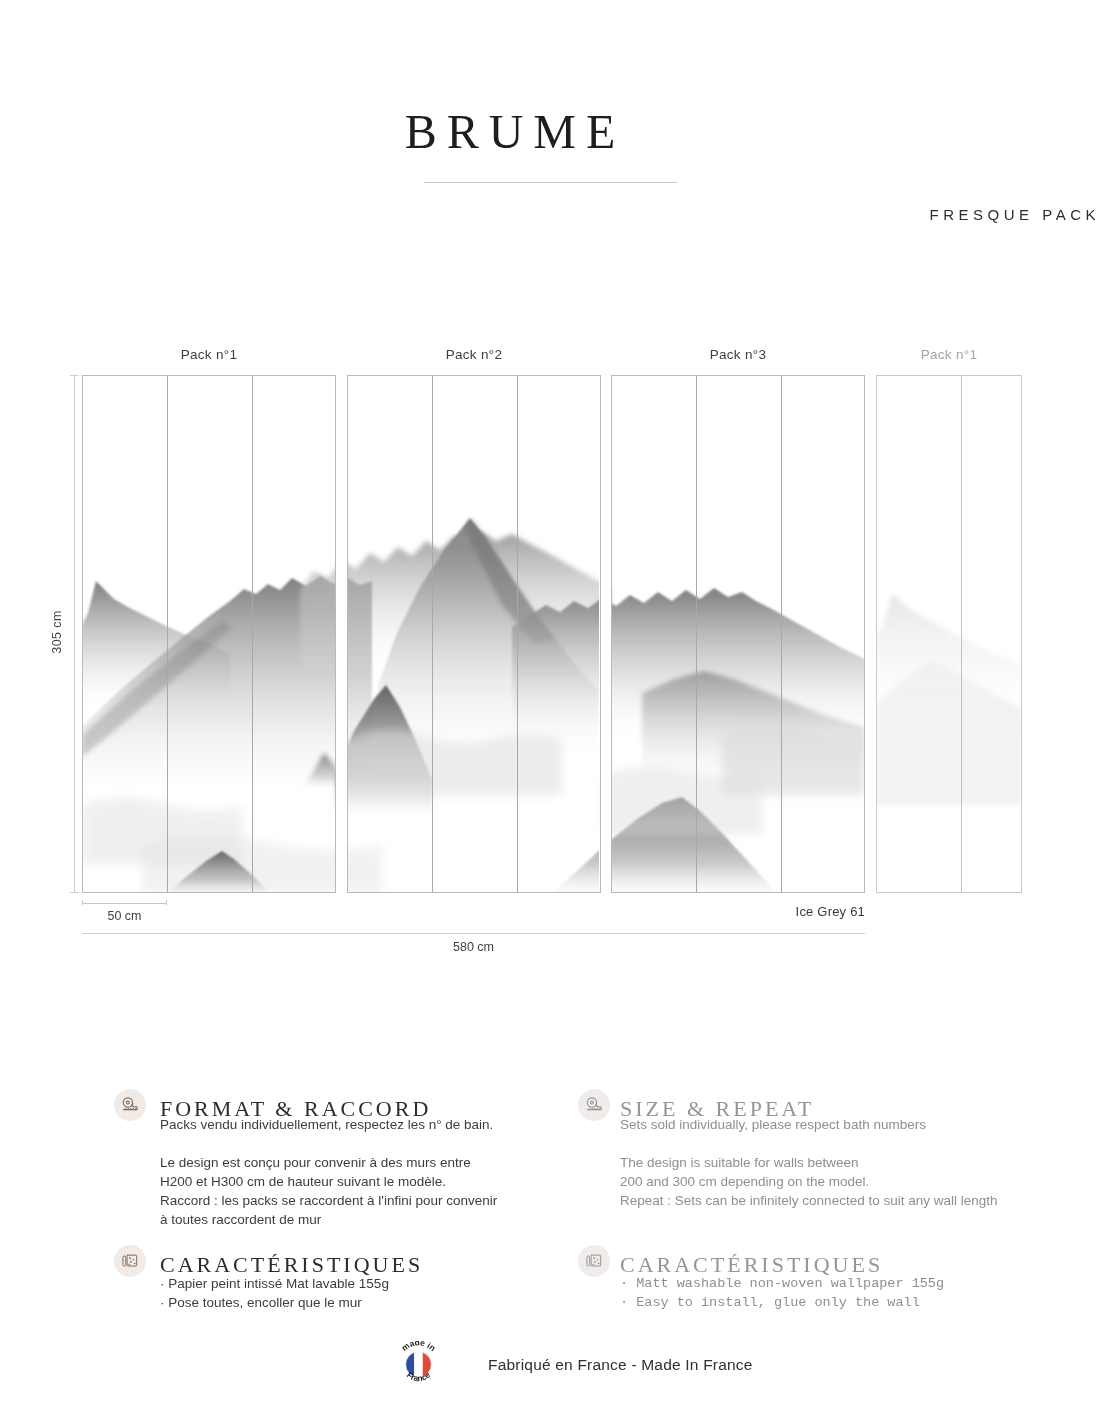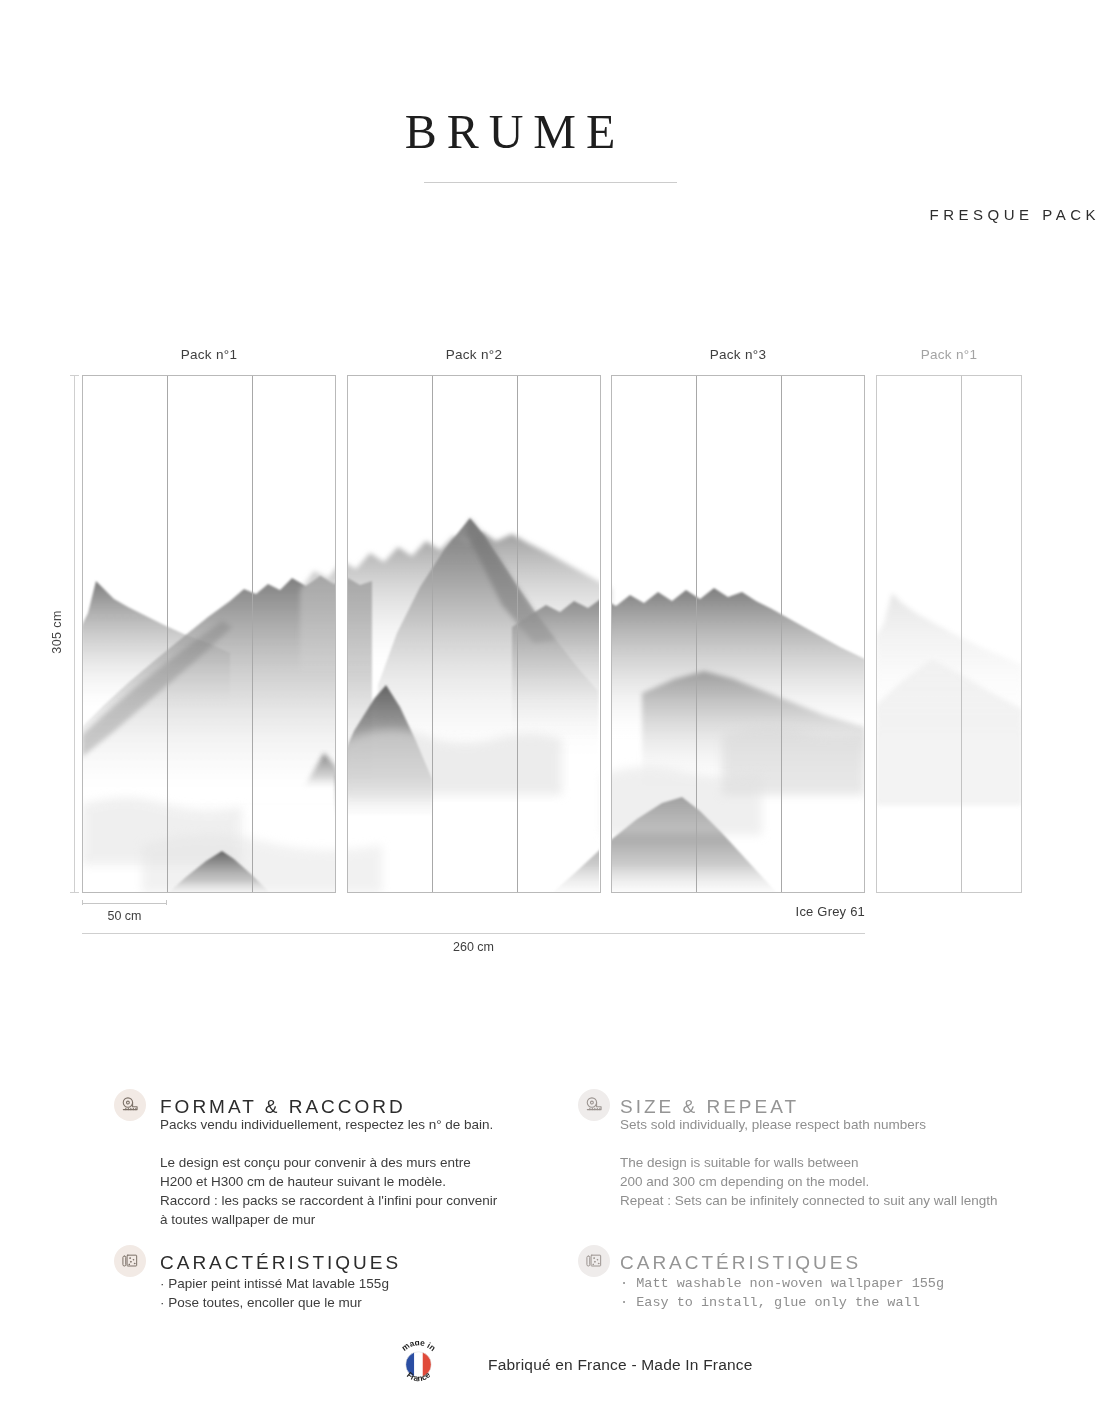--- a/index.html
+++ b/index.html
@@ -44,21 +44,21 @@
   .label-ice{left:690px;top:904px;width:175px;text-align:right;font-size:13px;color:#3a3a3a;letter-spacing:.2px;}
   .line-450{left:82px;top:933px;width:783px;height:1px;background:#cfcfcf;}
   .label-450{left:82px;top:940px;width:783px;text-align:center;font-size:12.5px;color:#3f3f3f;}
 
   
   .icon-circle{
     position:absolute;width:32px;height:32px;border-radius:50%;
     background:#f2eae5;display:flex;align-items:center;justify-content:center;
   }
   .icon-circle.grey{background:#efeceb;}
-  .sec-heading{position:absolute;font-size:19px;letter-spacing:3px;color:#2c2c2c;white-space:nowrap;}
+  .sec-heading{position:absolute;font-size:22px;letter-spacing:3px;color:#2c2c2c;white-space:nowrap;font-family:Liberation Serif, serif;}
   .sec-heading.muted{color:#959595;}
   .sec-intro{position:absolute;font-size:13.5px;color:#3d3d3d;white-space:nowrap;}
   .sec-intro.muted{color:#8f8f8f;}
   .sec-body{position:absolute;font-size:13.5px;line-height:19px;color:#3d3d3d;white-space:nowrap;}
   .sec-body.muted{color:#8f8f8f;}
   .bullet-line::before{content:"· ";}
 
   
   .footer-badge{left:395px;top:1341px;width:47px;height:47px;}
   .footer-text{left:452px;top:1356px;font-size:15.5px;color:#2f2f2f;letter-spacing:.2px;margin-left:36px;}
@@ -165,37 +165,37 @@
 <div class="abs dim-height-label">305 cm</div>
 
 <div class="abs tick-50"></div>
 <div class="abs tick-50-end" style="left:82px;"></div>
 <div class="abs tick-50-end" style="left:166px;"></div>
 <div class="abs label-50">50 cm</div>
 
 <div class="abs label-ice">Ice Grey 61</div>
 
 <div class="abs line-450"></div>
-<div class="abs label-450">260 cm</div>
+<div class="abs label-450">580 cm</div>
 
 <div class="icon-circle" style="left:114px;top:1089px;">
   <svg width="20" height="20" viewBox="0 0 24 24" fill="none" stroke="#7c7168" stroke-width="1.3" stroke-linecap="round" stroke-linejoin="round">
     <circle cx="9.5" cy="9" r="5.6"></circle>
       <circle cx="9.5" cy="9" r="1.7"></circle>
     <path d="M15.1,9 V14 H20.5 V17.5 H4"></path>
     <path d="M7,17.5 v-1.7 M10,17.5 v-1.7 M13,17.5 v-1.7 M16,17.5 v-1.7 M19,17.5 v-1.7"></path>
   </svg>
 </div>
 <div class="sec-heading" style="left:160px;top:1096px;">FORMAT &amp; RACCORD</div>
 <div class="sec-intro" style="left:160px;top:1117px;">Packs vendu individuellement, respectez les n° de bain.</div>
 <div class="sec-body" style="left:160px;top:1153px;">
   <div>Le design est conçu pour convenir à des murs entre</div>
   <div>H200 et H300 cm de hauteur suivant le modèle.</div>
   <div>Raccord : les packs se raccordent à l'infini pour convenir</div>
-  <div>à toutes wallpaper de mur</div>
+  <div>à toutes raccordent de mur</div>
 </div>
 
 <div class="icon-circle grey" style="left:578px;top:1089px;">
   <svg width="20" height="20" viewBox="0 0 24 24" fill="none" stroke="#9b9490" stroke-width="1.3" stroke-linecap="round" stroke-linejoin="round">
     <circle cx="9.5" cy="9" r="5.6"></circle>
       <circle cx="9.5" cy="9" r="1.7"></circle>
     <path d="M15.1,9 V14 H20.5 V17.5 H4"></path>
     <path d="M7,17.5 v-1.7 M10,17.5 v-1.7 M13,17.5 v-1.7 M16,17.5 v-1.7 M19,17.5 v-1.7"></path>
   </svg>
 </div>

